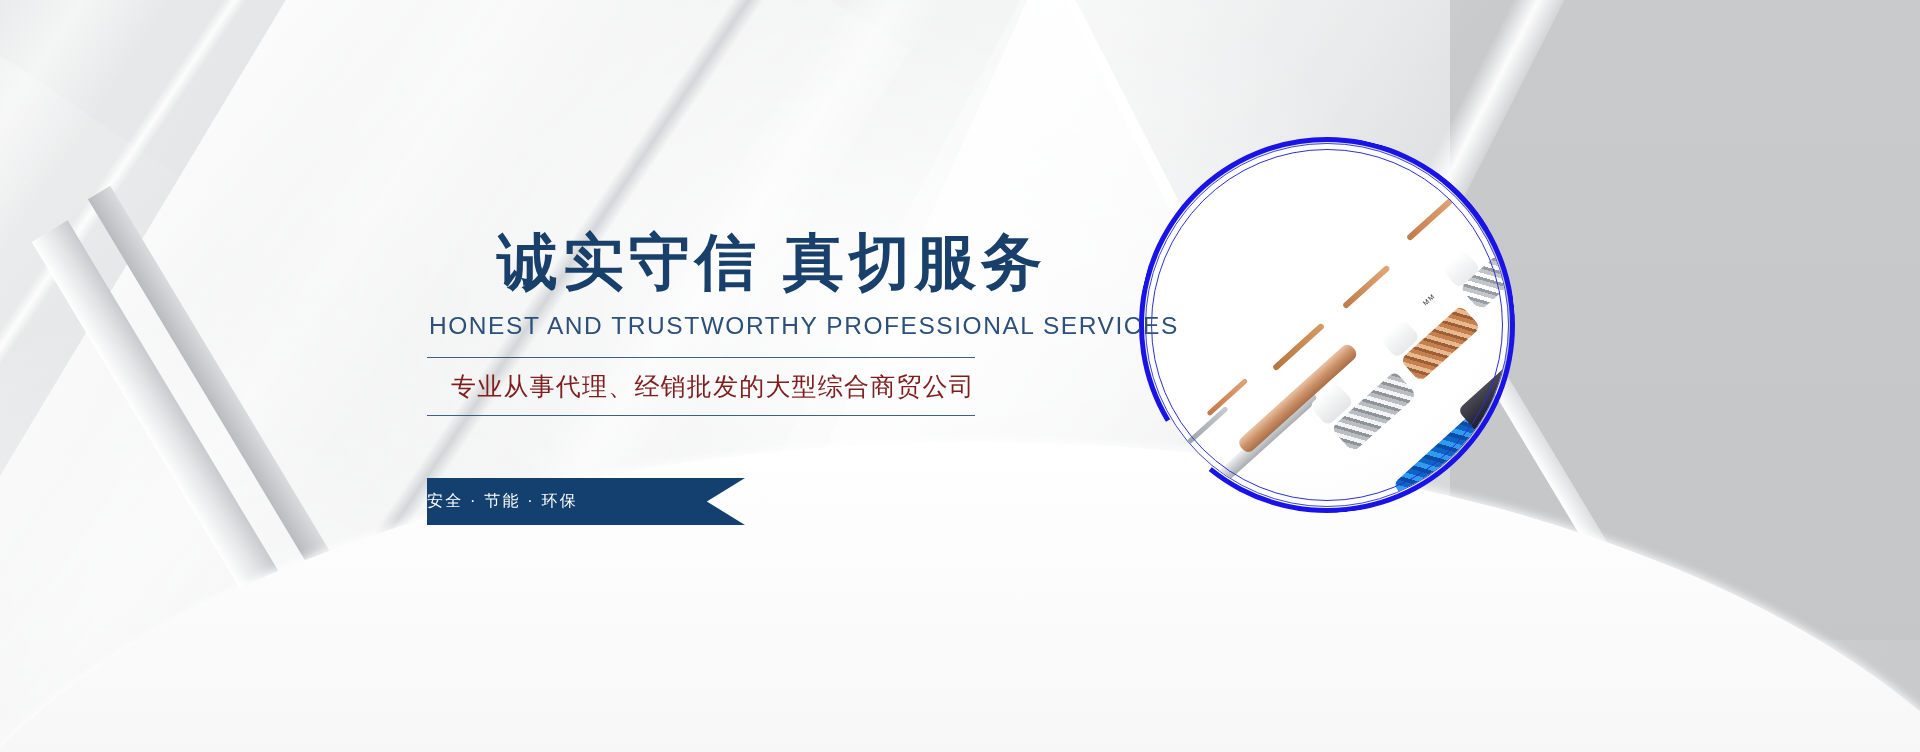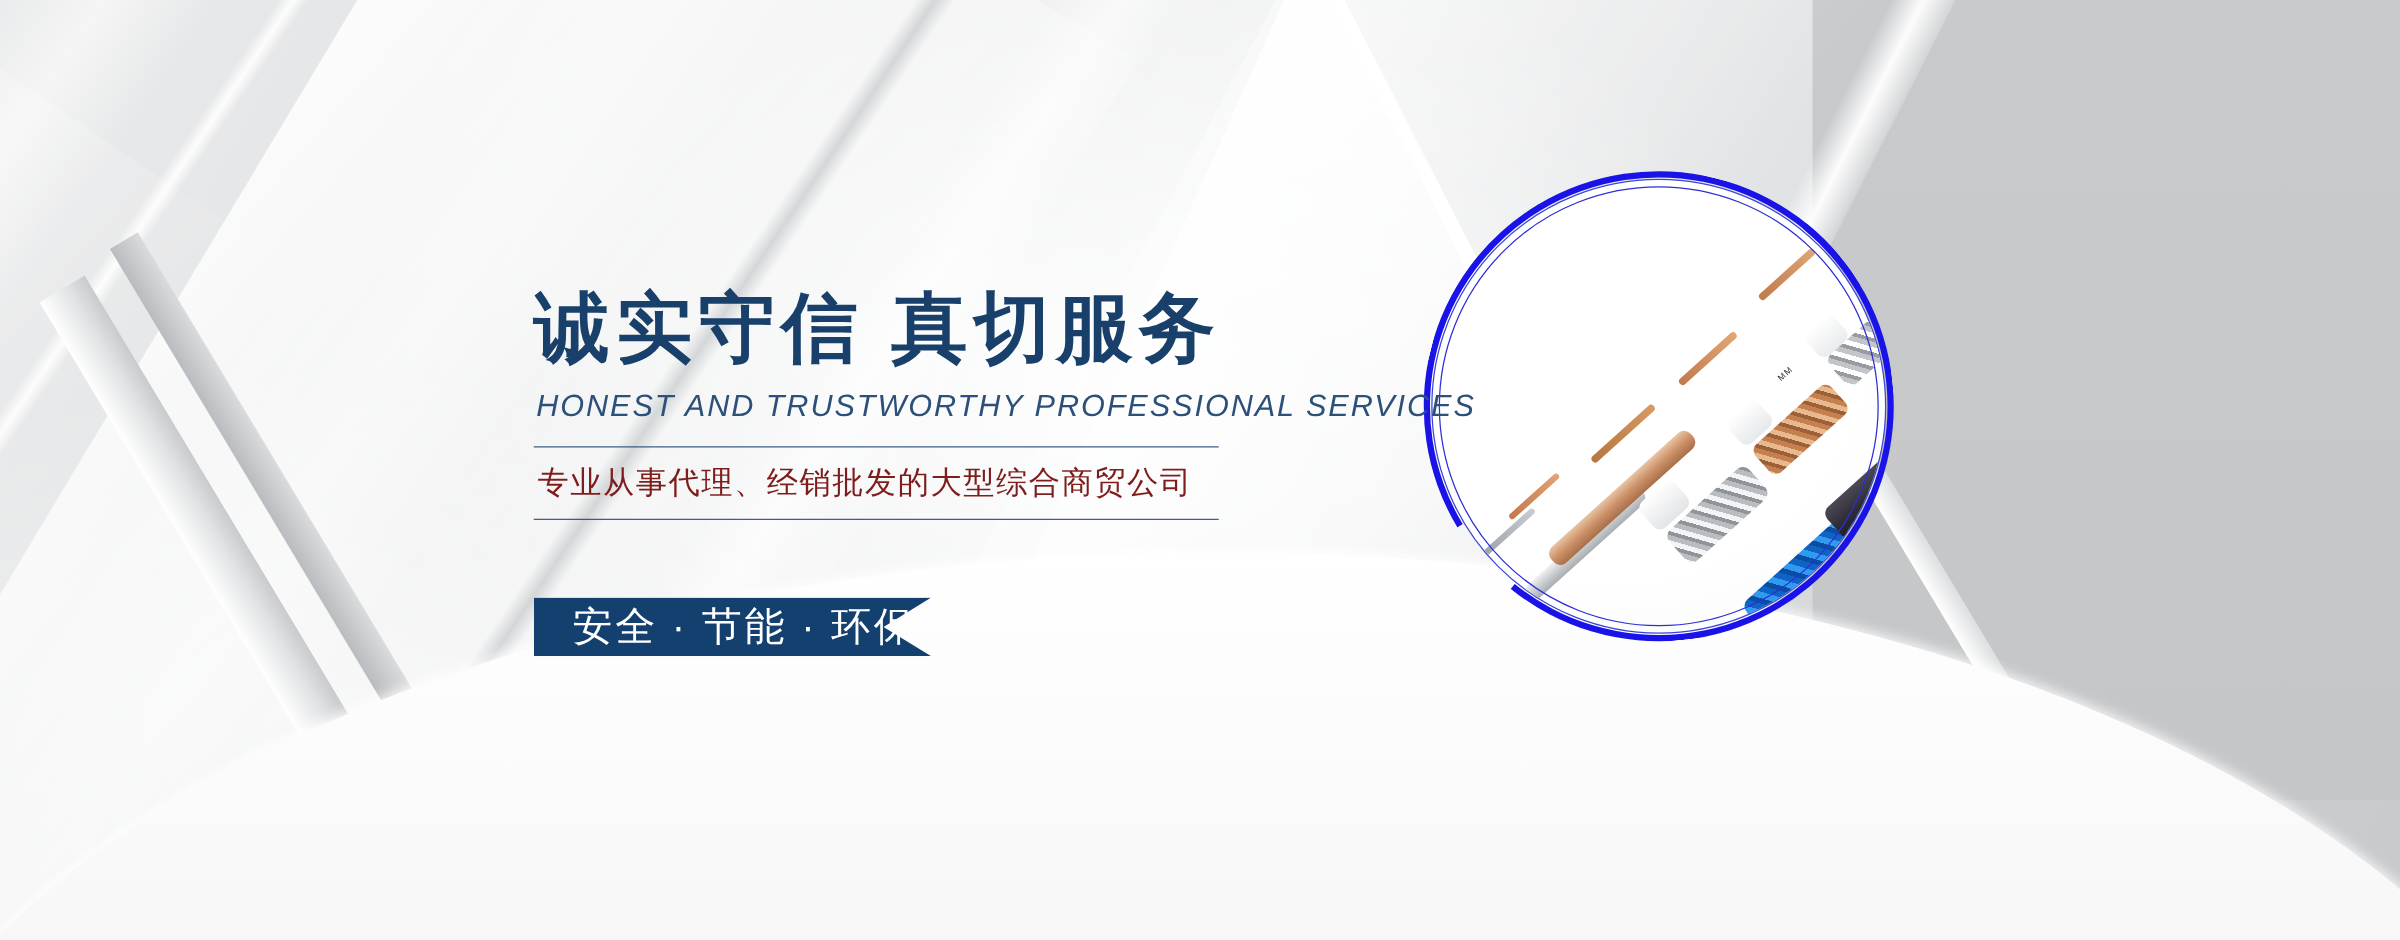--- a/index.html
+++ b/index.html
@@ -98,45 +98,45 @@
     position:absolute;bottom:150px;transform-origin:bottom left;
   }
   .p1{left:248px;width:42px;height:420px;transform:rotate(-31deg);
       background:linear-gradient(90deg,#ffffff 0%,#e3e5e6 55%,#c8cacd 100%);}
   .p2{left:330px;width:26px;height:470px;transform:rotate(-31deg);
       background:linear-gradient(90deg,#b9bcbf,#d9dbdd);}
   .p3{left:1620px;width:20px;height:300px;transform:rotate(-31deg);
       background:linear-gradient(90deg,#ffffff,#dcdee0);}
 
   
-  .copy{position:absolute;left:427px;top:232px;width:620px;}
+  .copy{position:absolute;left:427px;top:232px;width:620px;text-align:right;}
   .headline{
     font-size:61px;line-height:1;font-weight:700;letter-spacing:5px;
     color:#18406b;margin:0;white-space:nowrap;
   }
   .subline-en{
     margin:19px 0 0 2px;
     font-size:24.5px;letter-spacing:1.55px;font-weight:400;
-    color:#2c5079;white-space:nowrap;font-style:italic;
+    color:#2c5079;white-space:nowrap;
   }
   .rule-block{margin-top:17px;width:548px;}
   .rule{height:1px;background:#1f4470;opacity:.85;}
   .subline-cn{
     font-size:25px;line-height:1;letter-spacing:1.2px;color:#7f1d1d;
     padding:16px 0 16px 3px;white-space:nowrap;
   }
   .ribbon-wrap{position:absolute;left:427px;top:478px;width:318px;height:47px;}
   .ribbon-bg{
     position:absolute;inset:0;background:#13406f;
     clip-path:polygon(0 0, 100% 0, 88% 50%, 100% 100%, 0 100%);
   }
   .ribbon-text{
     position:absolute;inset:0;display:flex;align-items:center;
-    padding-left:31px;box-sizing:border-box;
-    color:#ffffff;font-size:32px;letter-spacing:2.2px;
+    box-sizing:border-box;
+    color:#ffffff;font-size:16px;letter-spacing:2.2px;
   }
 
   
   .medallion{position:absolute;left:1139px;top:137px;width:376px;height:376px;}
   .disc{
     position:absolute;inset:6px;border-radius:50%;
     background:radial-gradient(circle at 40% 32%,#ffffff 0%,#ffffff 62%,#f7f8f9 100%);
     overflow:hidden;
     border:1px solid #3b45d8;
   }

